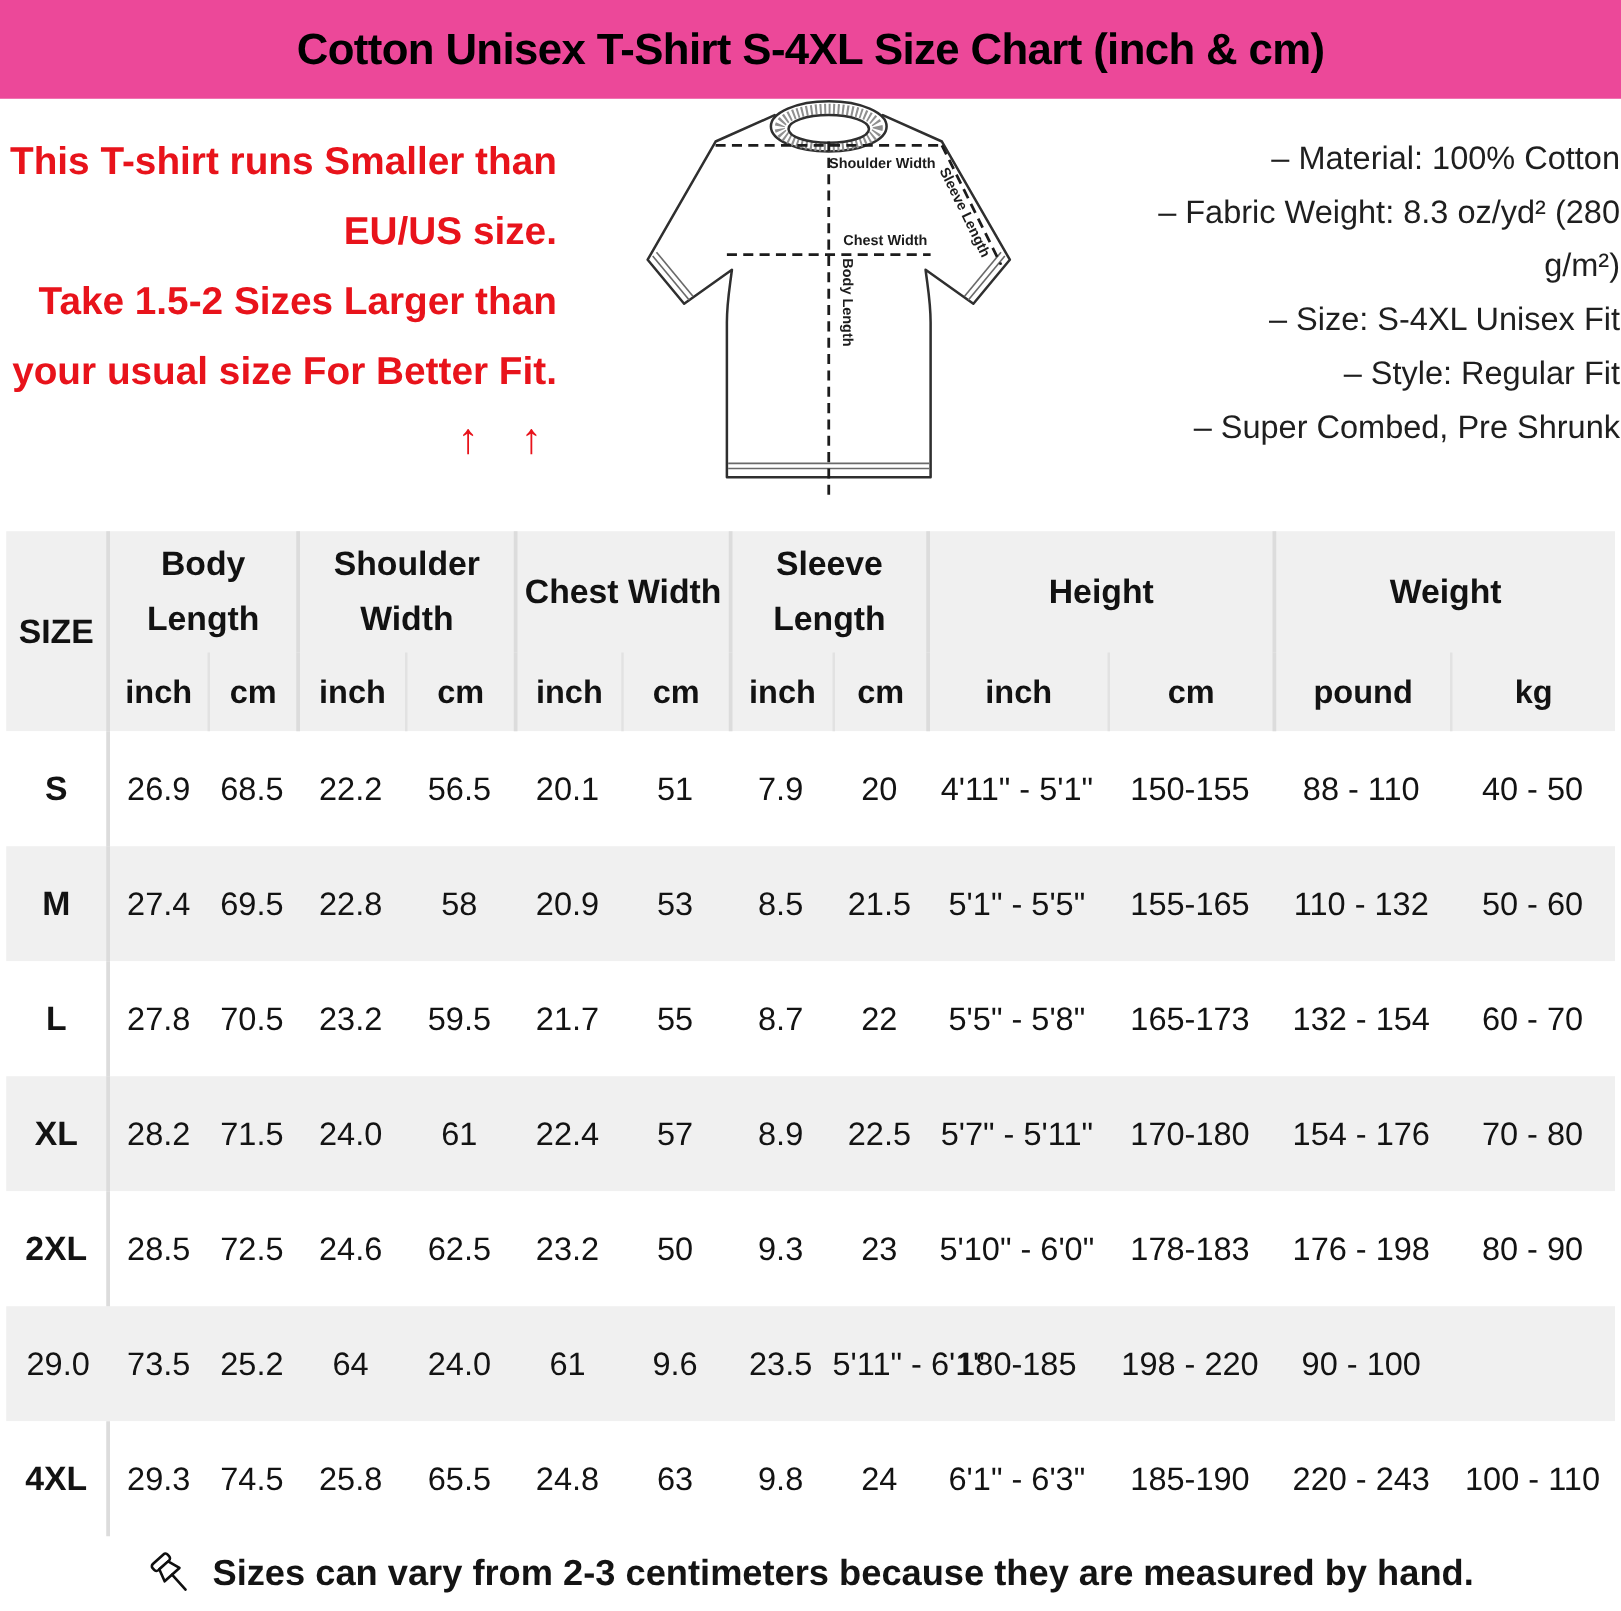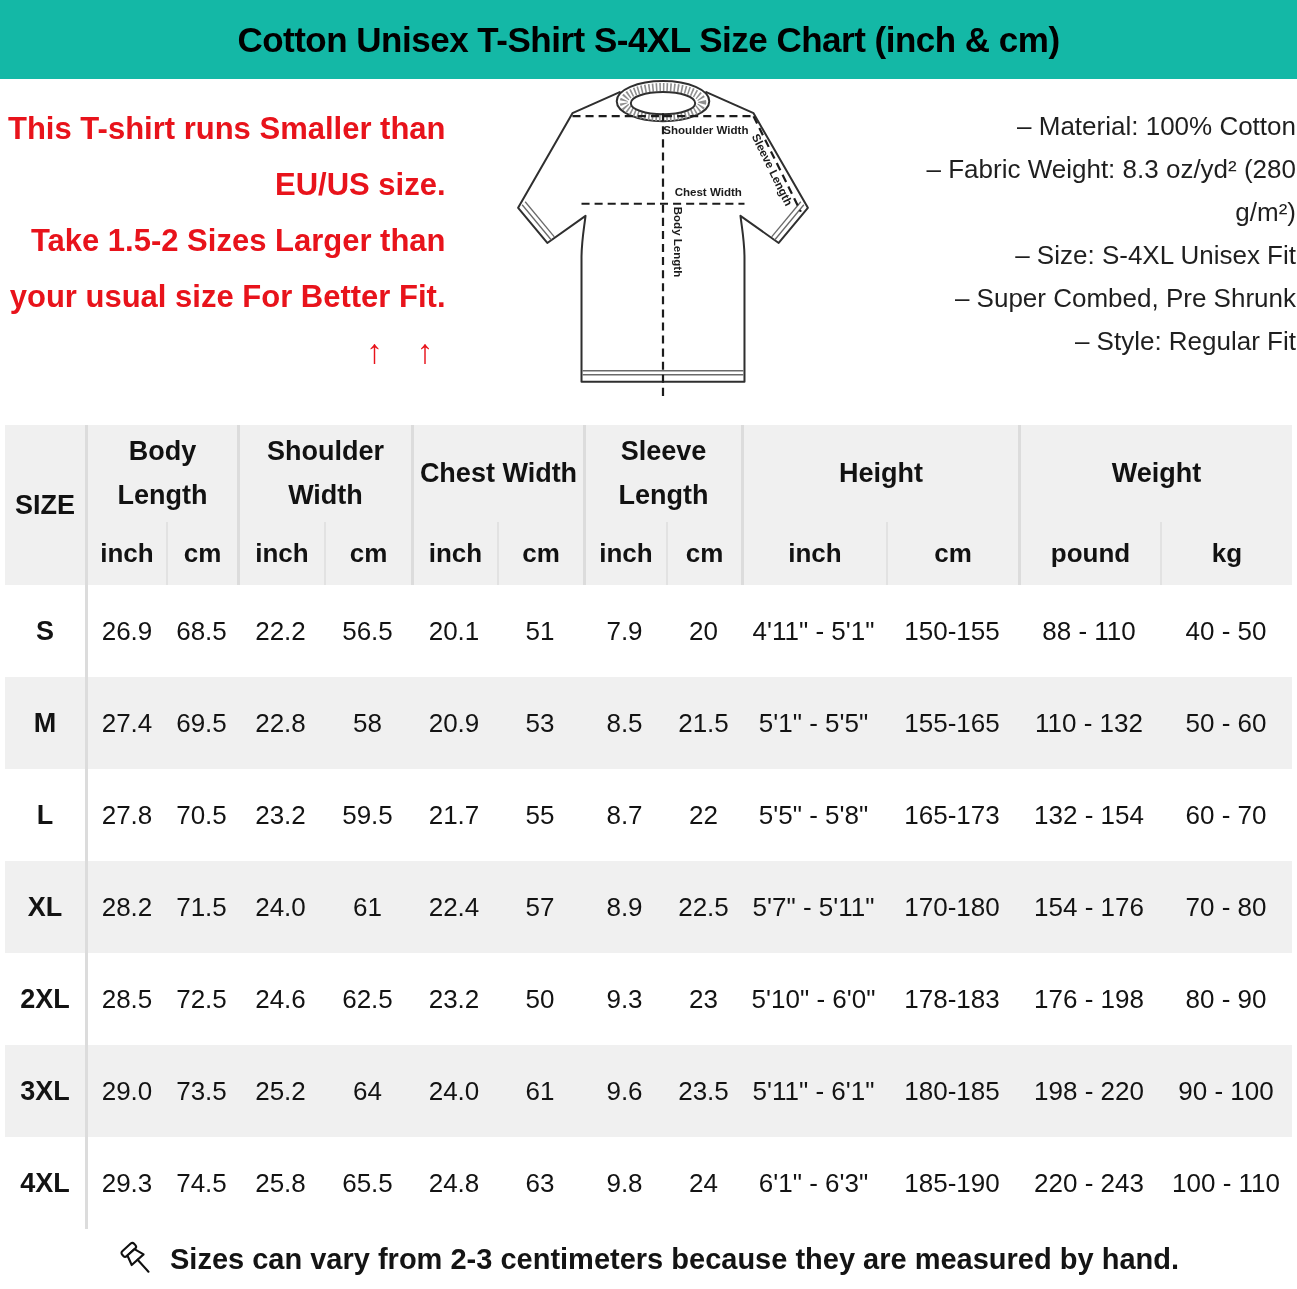--- a/index.html
+++ b/index.html
@@ -6,21 +6,21 @@
   html,body { background:#ffffff; }
   body {
     width:1297px; height:1289px; overflow:hidden;
     font-family:"Liberation Sans", sans-serif;
     color:#121212;
     position:relative;
   }
 
   
   .title-bar {
-    height:79px; background:#14b8a6;
+    height:79px; background:#ec4899;
     display:flex; align-items:center; justify-content:center;
   }
   .title-bar .title-text {
     font-size:35px; font-weight:800; color:#000;
     letter-spacing:-0.5px;
   }
 
   
   .top-section { position:relative; height:346px;text-align:right; }
 
@@ -138,22 +138,22 @@
       <text x="210" y="116" text-anchor="middle">Chest Width</text>
       <text x="176" y="162" text-anchor="middle" transform="rotate(90 176 162)">Body Length</text>
       <text x="270" y="92" text-anchor="middle" transform="rotate(64 270 92)">Sleeve Length</text>
     </g>
   </svg>
 
   <div class="specs">
     <div class="spec-item">– Material: 100% Cotton</div>
     <div class="spec-item">– Fabric Weight: 8.3 oz/yd² (280 g/m²)</div>
     <div class="spec-item">– Size: S-4XL Unisex Fit</div>
+    <div class="spec-item">– Style: Regular Fit</div>
     <div class="spec-item">– Super Combed, Pre Shrunk</div>
-    <div class="spec-item">– Style: Regular Fit</div>
   </div>
 </div>
 
 <div class="size-table">
   <div class="thead grid13">
     <div class="size-head">SIZE</div>
     <div class="group g1">Body Length</div>
     <div class="group g2 gsep">Shoulder Width</div>
     <div class="group g3 gsep">Chest Width</div>
     <div class="group g4 gsep">Sleeve Length</div>
@@ -244,21 +244,20 @@
         <div class="cell">23.2</div>
         <div class="cell">50</div>
         <div class="cell">9.3</div>
         <div class="cell">23</div>
         <div class="cell">5'10" - 6'0"</div>
         <div class="cell">178-183</div>
         <div class="cell">176 - 198</div>
         <div class="cell">80 - 90</div>
       </div>
       <div class="trow grid13 alt">
-        <div class="cell size-col">3XL</div>
         <div class="cell">29.0</div>
         <div class="cell">73.5</div>
         <div class="cell">25.2</div>
         <div class="cell">64</div>
         <div class="cell">24.0</div>
         <div class="cell">61</div>
         <div class="cell">9.6</div>
         <div class="cell">23.5</div>
         <div class="cell">5'11" - 6'1"</div>
         <div class="cell">180-185</div>

